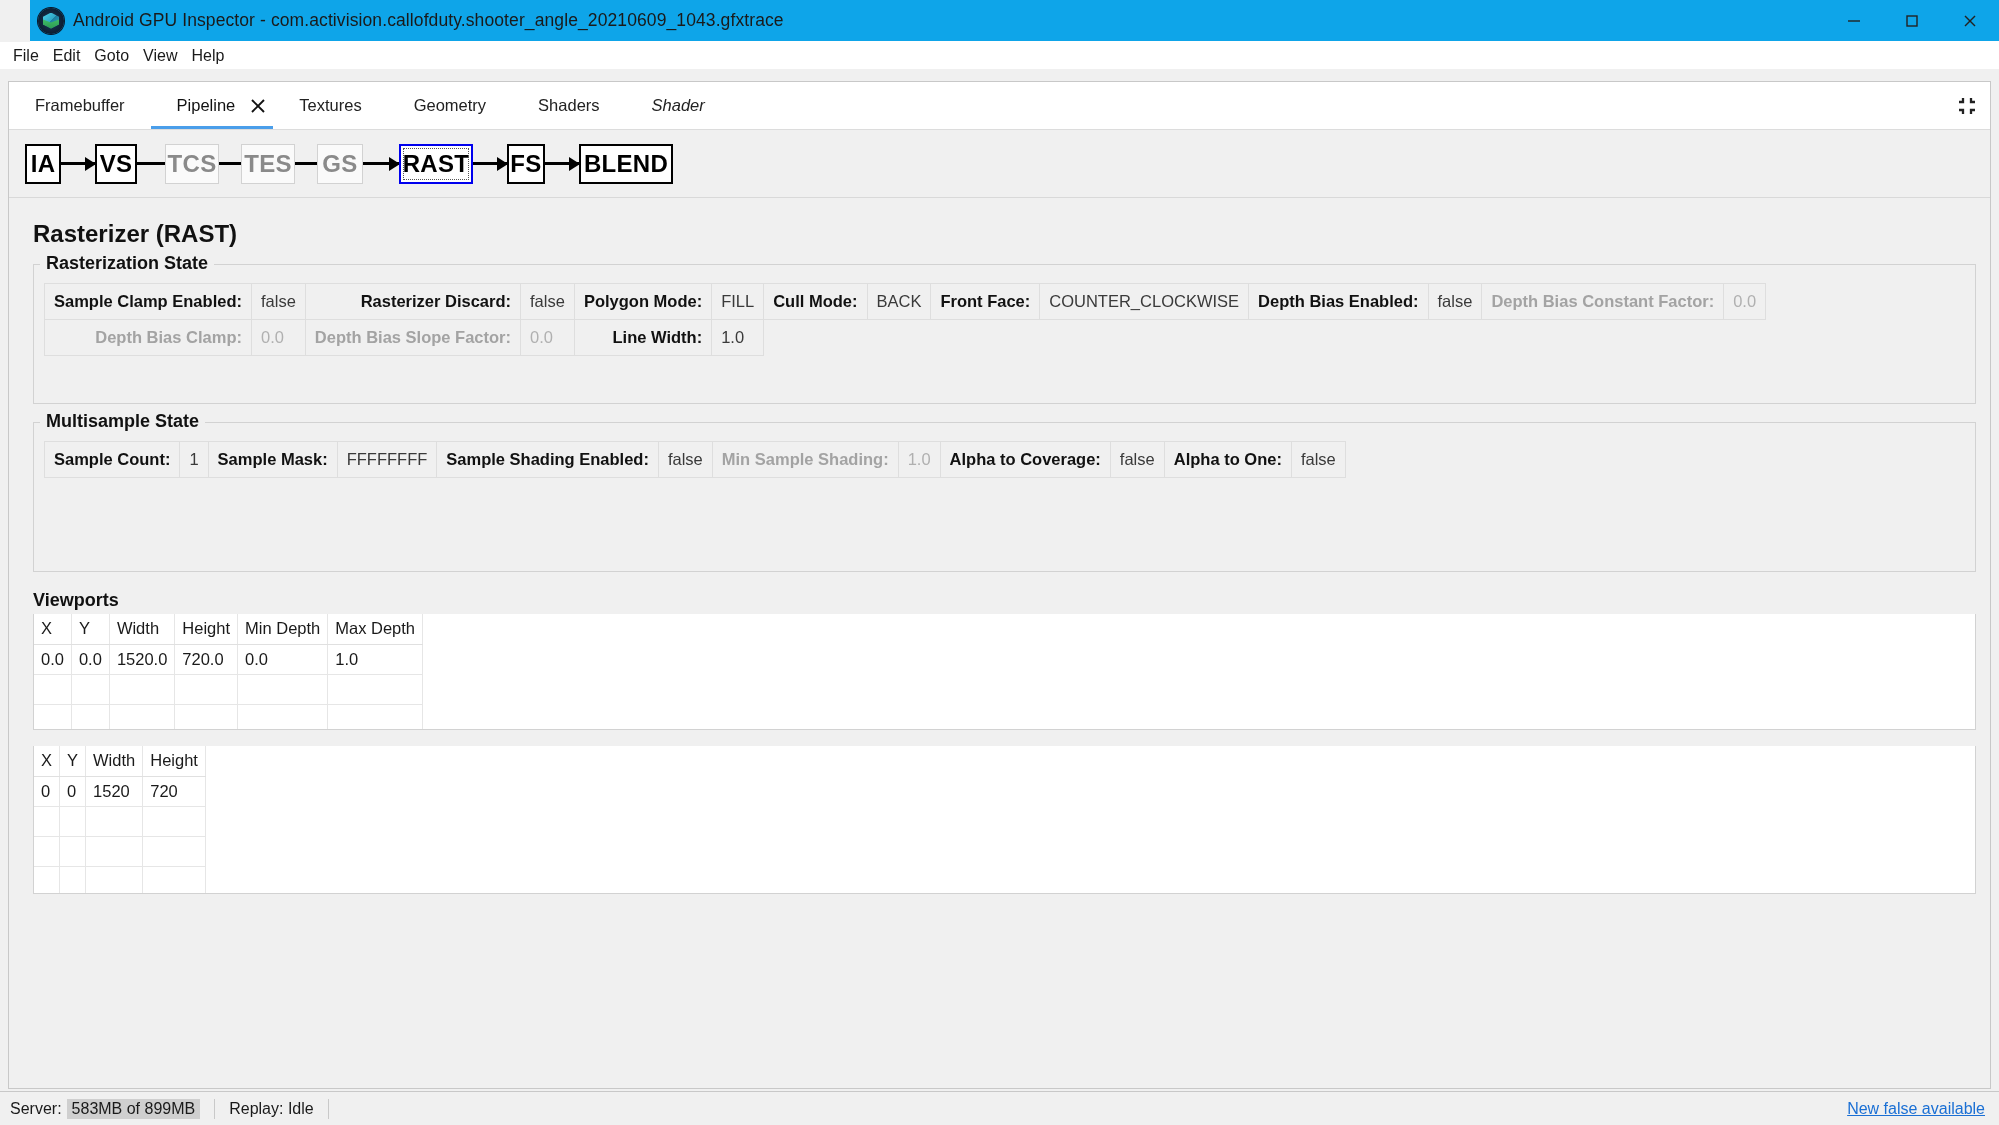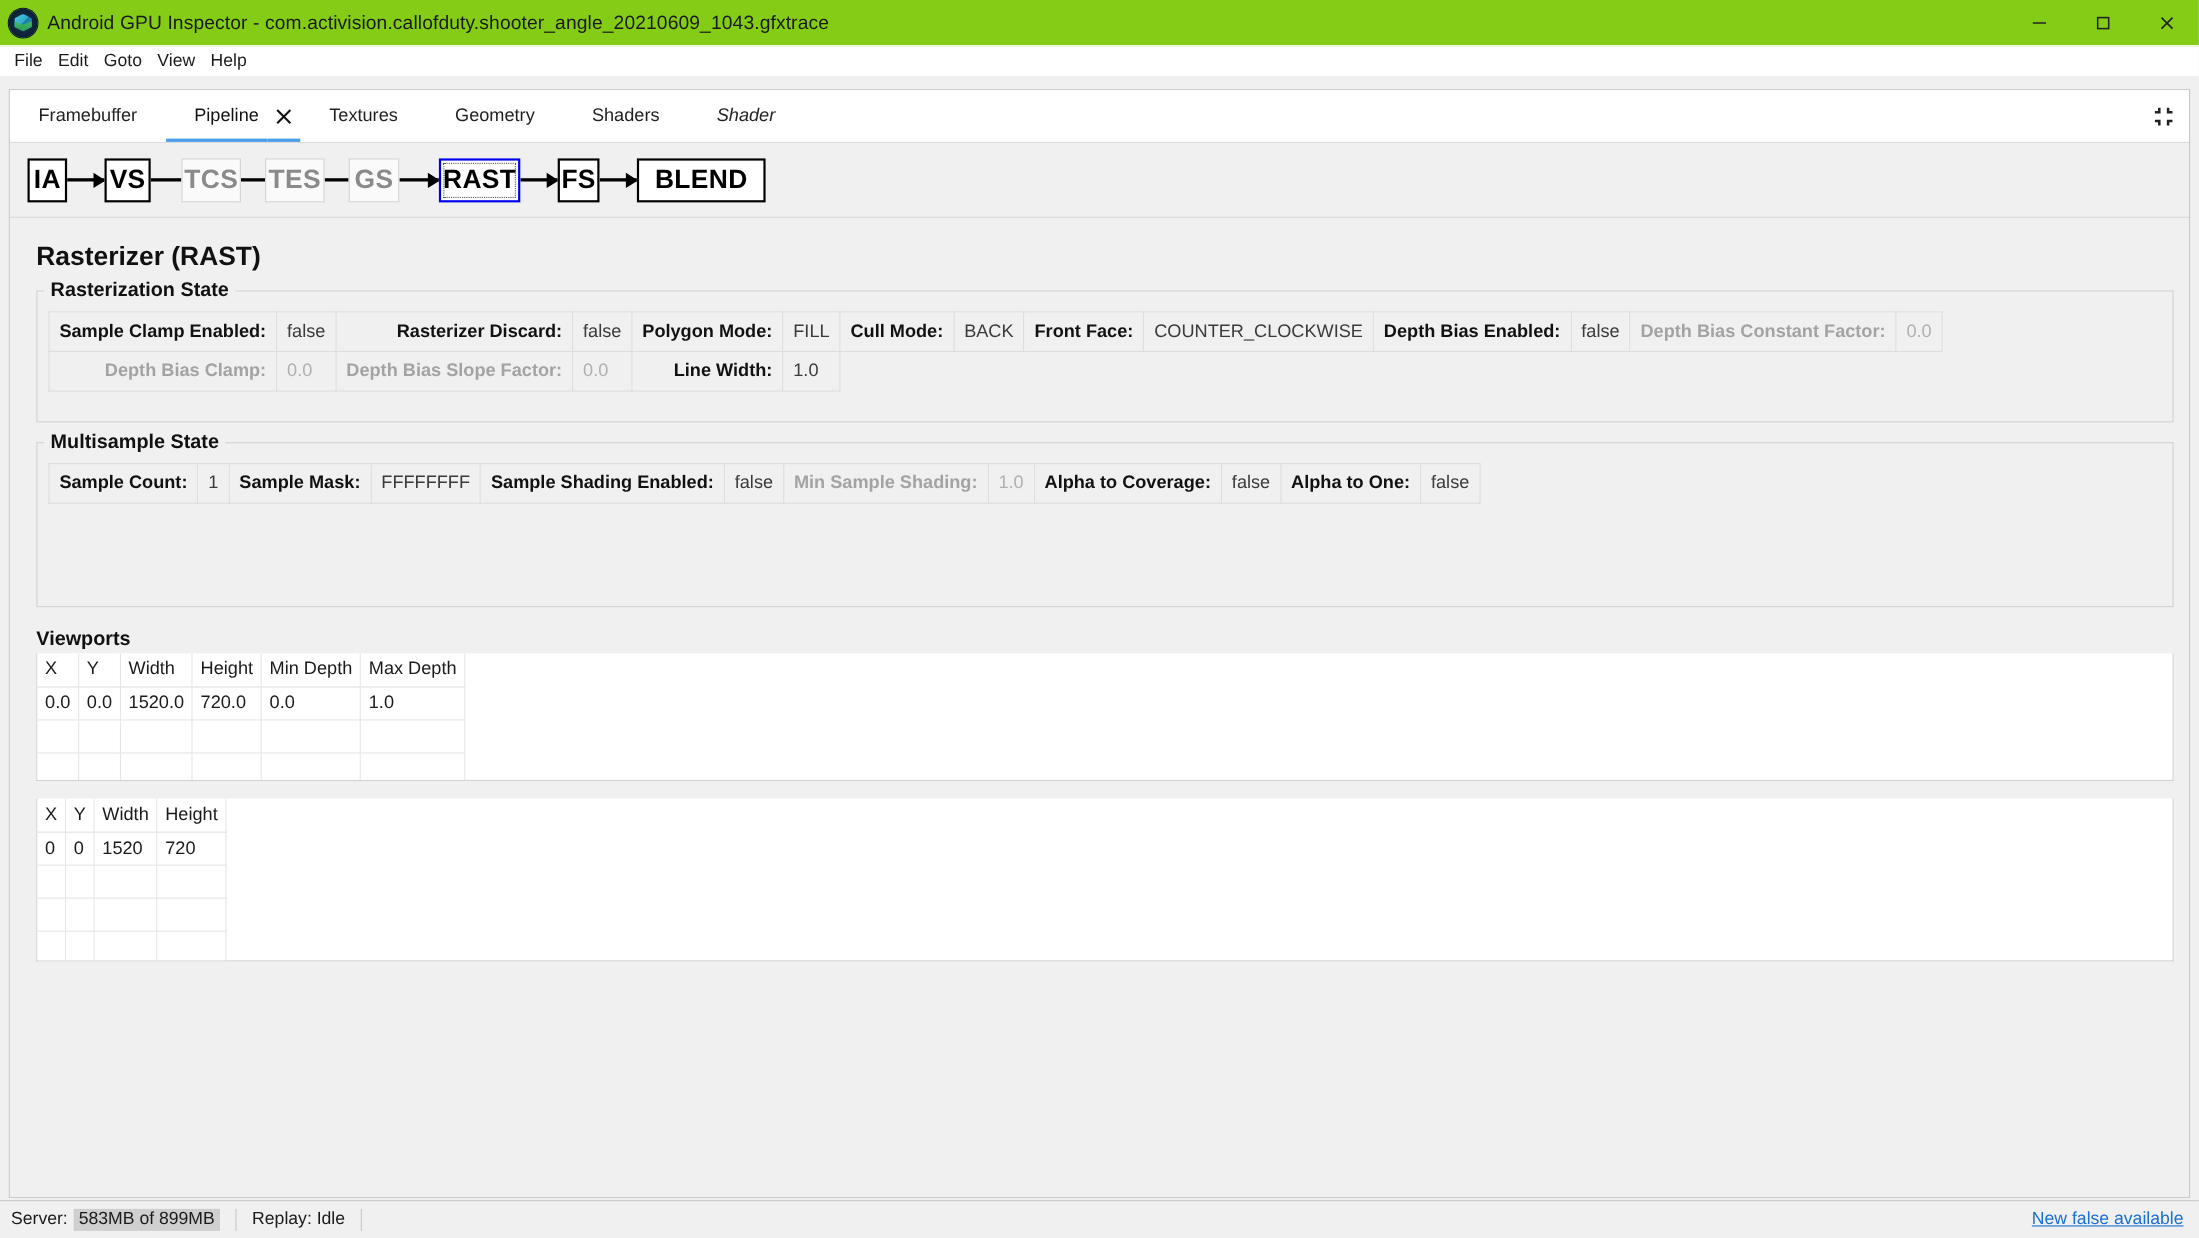--- a/index.html
+++ b/index.html
@@ -14,24 +14,25 @@
   .window {
     width: 1999px; height: 1125px;
     background: #f0f0f0;
     display: flex; flex-direction: column;
     position: relative;
   }
 
   
   .titlebar {
     height: 42px; min-height: 42px;
-    background: #84cc16;
+    background: #0ea5e9;
     display: flex; align-items: center;
     border-bottom: 1px solid #ffffff;
     position: relative;
+    margin-left: 30px;
   }
   .app-icon {
     width: 26px; height: 26px;
     margin-left: 8px; margin-right: 9px;
     border-radius: 50%;
     background: radial-gradient(circle at 50% 50%, #1b3a5c 0%, #0e2136 62%, #081726 100%);
     position: relative;
     flex: none;
     box-shadow: 0 0 0 1px #09182a;
   }
@@ -328,28 +329,28 @@
       <div class="stage disabled" style="width:54px">TCS</div>
       <div class="arrow" style="width:22px"></div>
       <div class="stage disabled" style="width:54px">TES</div>
       <div class="arrow" style="width:22px"></div>
       <div class="stage disabled" style="width:46px">GS</div>
       <div class="arrow head" style="width:36px"></div>
       <div class="stage selected" style="width:74px">RAST</div>
       <div class="arrow head" style="width:34px"></div>
       <div class="stage enabled" style="width:38px">FS</div>
       <div class="arrow head" style="width:34px"></div>
-      <div class="stage enabled" style="width:117px">BLEND</div>
+      <div class="stage enabled" style="width:94px">BLEND</div>
     </div>
 
     <div class="content">
 
       <div class="page-title">Rasterizer (RAST)</div>
 
-      <div class="group" style="height:120px">
+      <div class="group" style="height:140px">
         <div class="group-title">Rasterization State</div>
         <table class="prop-table">
           <tbody>
               <tr>
             <td class="key">Sample Clamp Enabled:</td>
             <td class="val">false</td>
             <td class="key">Rasterizer Discard:</td>
             <td class="val">false</td>
             <td class="key">Polygon Mode:</td>
             <td class="val">FILL</td>

